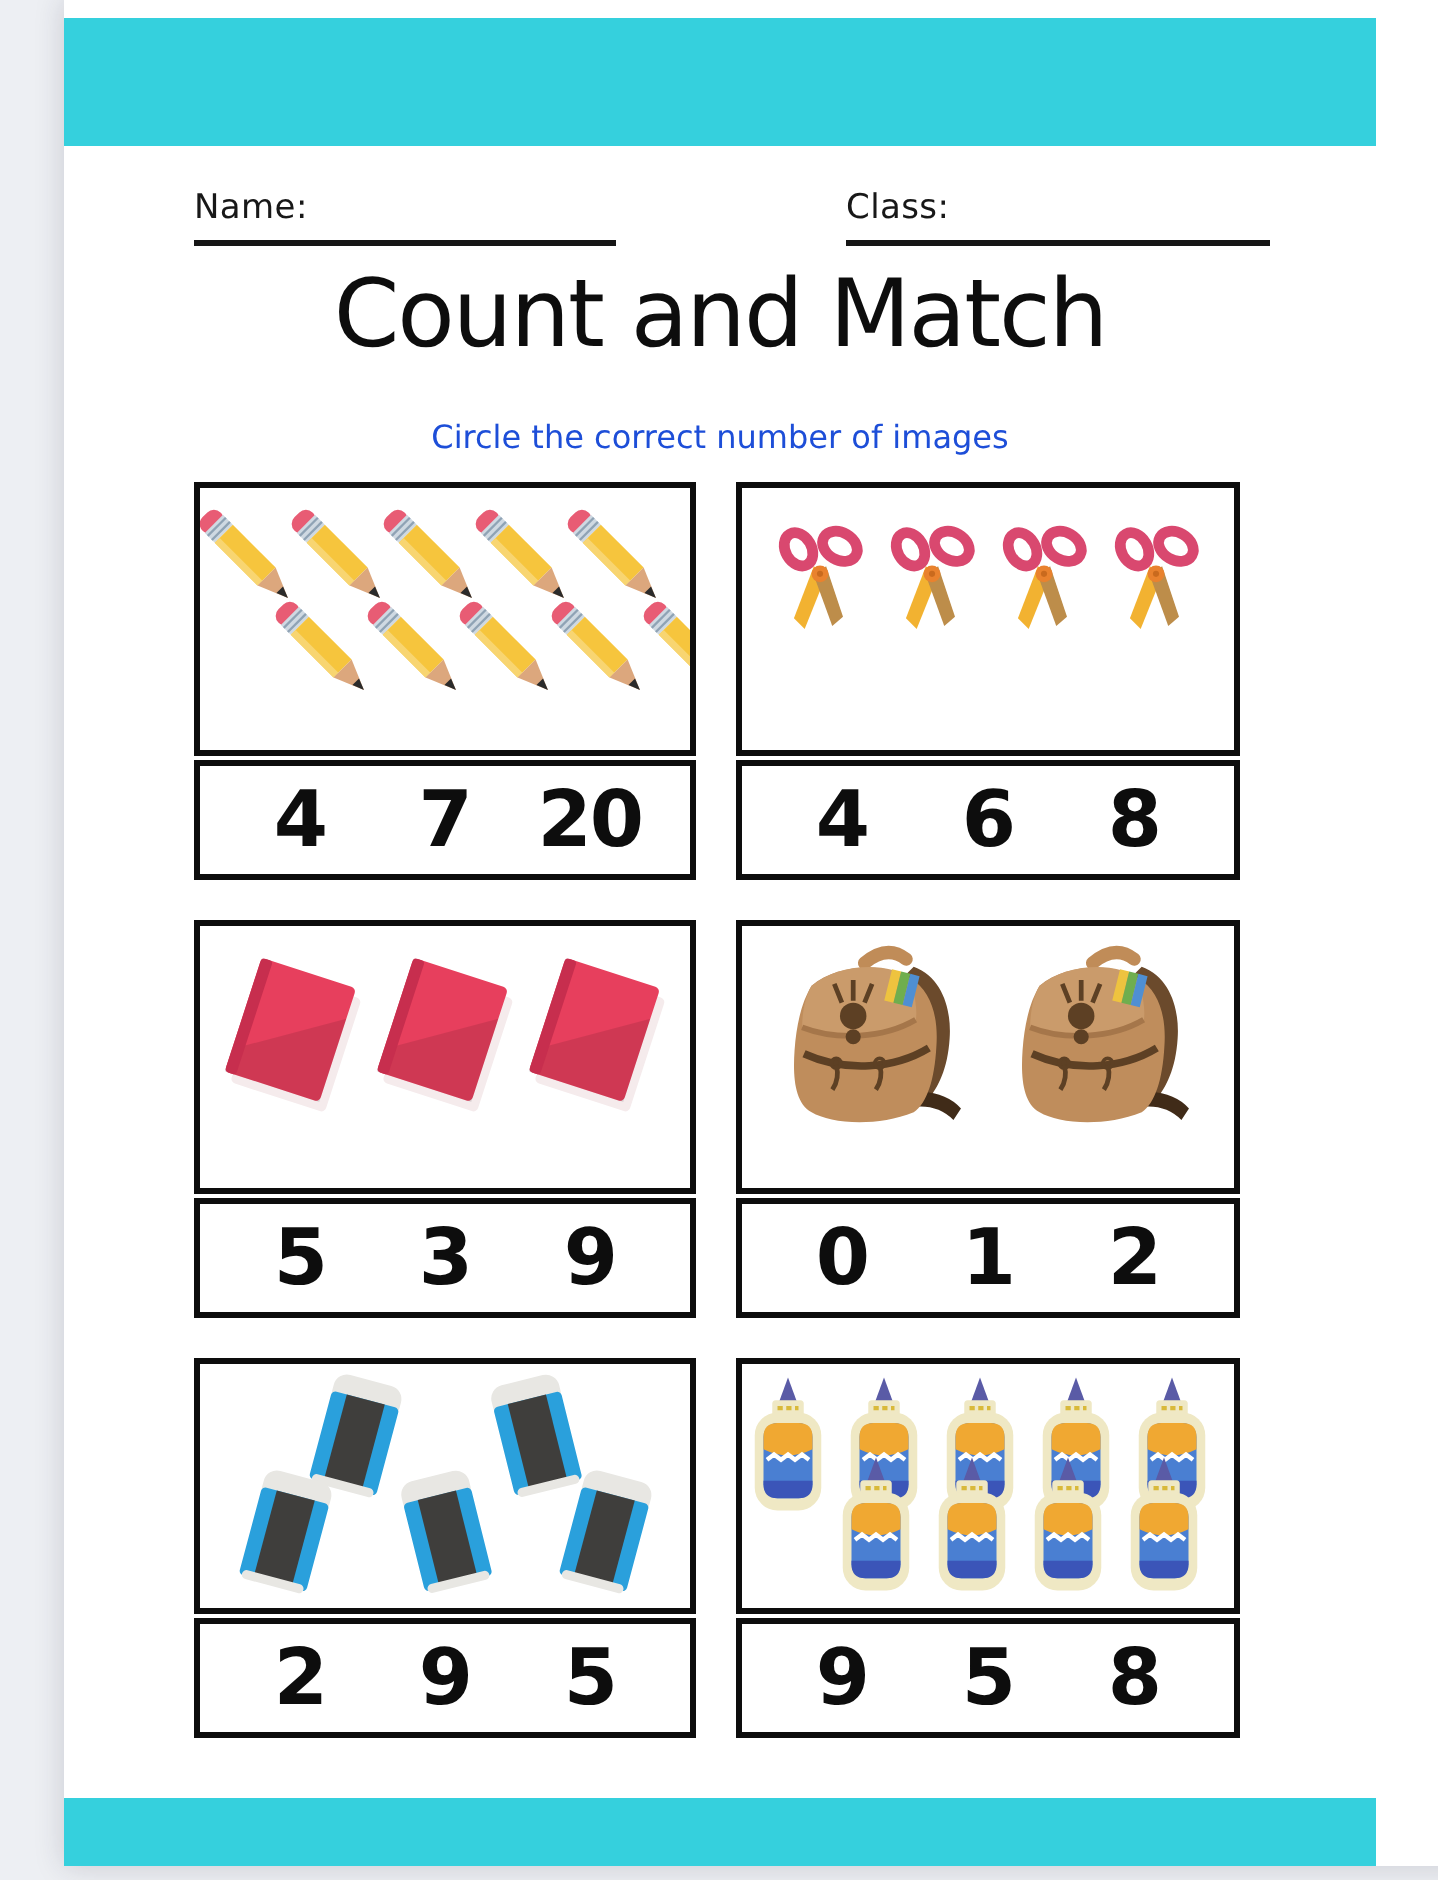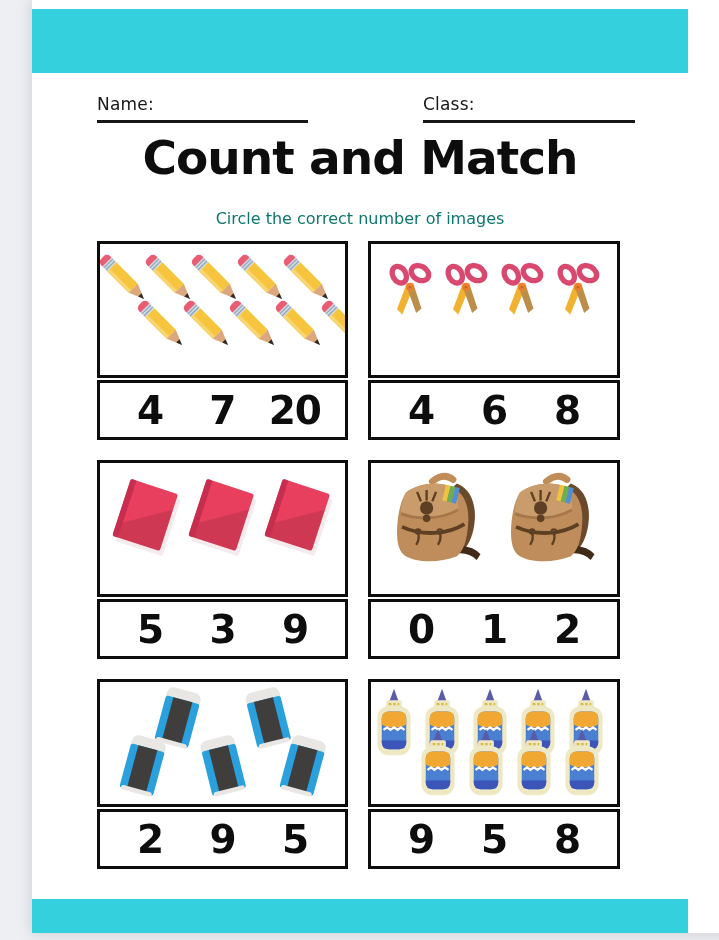--- a/index.html
+++ b/index.html
@@ -19,26 +19,26 @@
   .bar.bottom{top:899px;height:34px;}
 
   .field{position:absolute;top:94px;}
   .field.name{left:65px;width:211px;}
   .field.class{left:378px;width:212px;margin-left:13px;}
   .field-label{font-size:17px;color:#181818;letter-spacing:.2px;}
   .field-line{margin-top:5px;border-bottom:3px solid #161616;height:1px;}
 
   .title{
     position:absolute;top:130px;left:0;width:656px;margin:0;
-    text-align:center;font-size:47px;font-weight:700;color:#0d0d0d;
+    text-align:center;font-size:47px;font-weight:400;color:#0d0d0d;
     letter-spacing:-1px;
   }
   .subtitle{
     position:absolute;top:209px;left:0;width:656px;margin:0;
-    text-align:center;font-size:16px;font-weight:500;color:#0f766e;
+    text-align:center;font-size:16px;font-weight:500;color:#1d4ed8;
   }
 
   .grid{
     position:absolute;left:65px;top:241px;width:523px;
     display:grid;grid-template-columns:251px 252px;
     column-gap:20px;row-gap:20px;
   }
   .card{display:flex;flex-direction:column;}
   .image-box{
     box-sizing:border-box;height:137px;border:3px solid #0d0d0d;

